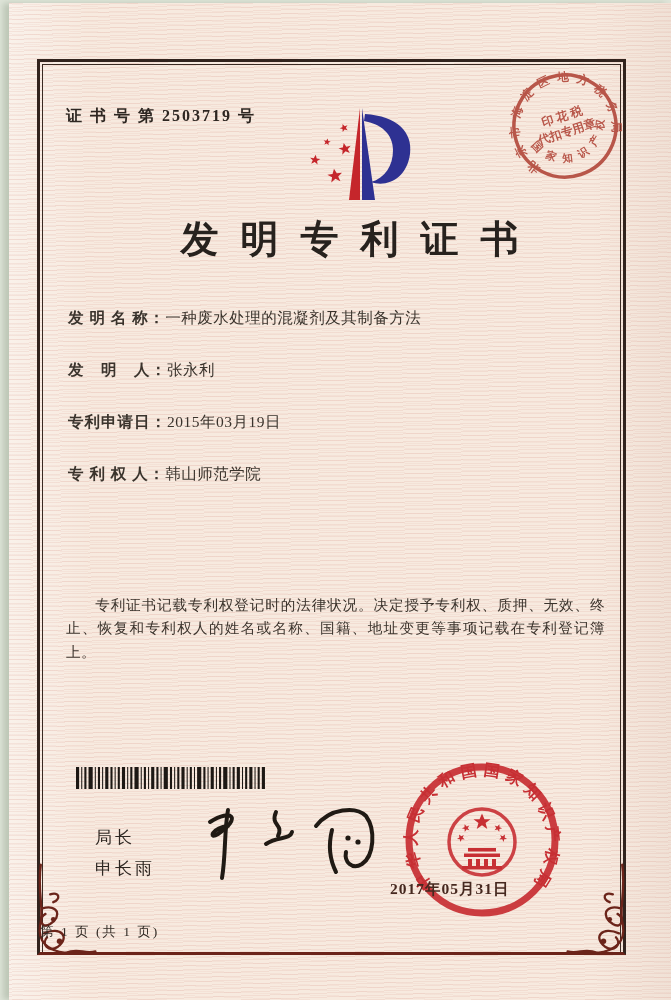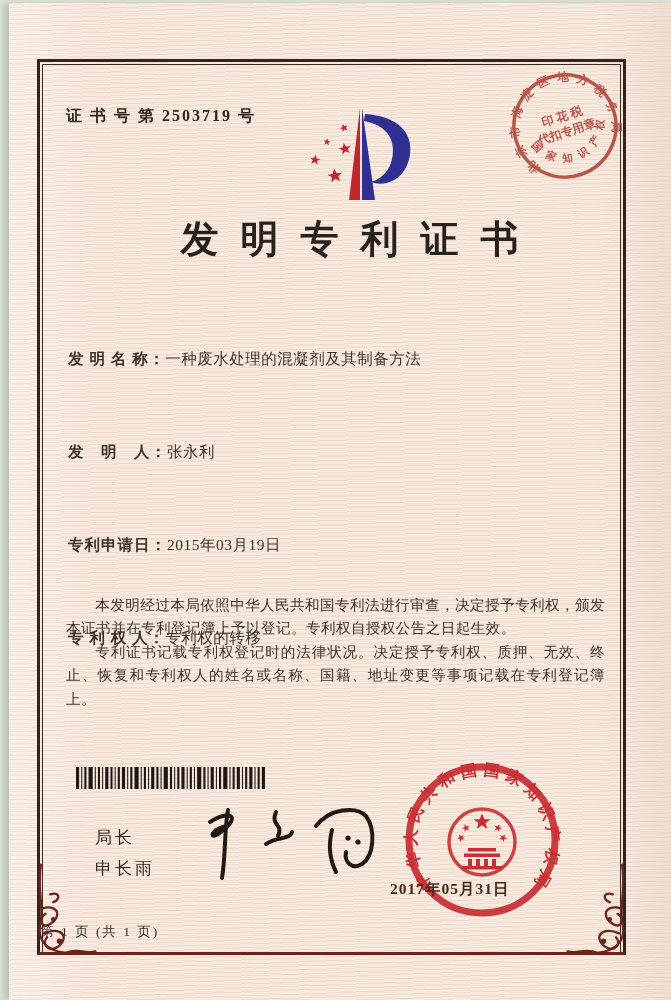--- a/index.html
+++ b/index.html
@@ -31,21 +31,21 @@
     position:absolute;left:26px;top:44px;
     font-size:16px;color:#2e2722;letter-spacing:2px;font-weight:600;font-family:Liberation Serif, serif;
   }
   .logo{position:absolute;left:247px;top:40px;width:150px;height:108px;}
   .title{
     position:absolute;left:0;right:0;top:152px;text-align:center;
     font-size:38px;font-weight:700;color:#27221e;
     letter-spacing:22px;text-indent:22px;padding-left:36px;
   }
   .fields{position:absolute;left:28px;top:246px;right:20px;}
-  .field-row{height:52px;font-size:15.5px;color:#3a332c;white-space:nowrap;margin-top:41px;}
+  .field-row{height:52px;font-size:15.5px;color:#3a332c;white-space:nowrap;}
   .field-label{font-weight:600;letter-spacing:1px;}
   .field-value{letter-spacing:0.5px;}
   .paragraphs{
     position:absolute;left:26px;right:18px;top:532px;
     font-size:14.6px;line-height:23.4px;color:#3b332c;
     text-align:justify;
   }
   .paragraphs p{margin:0;text-indent:2em;letter-spacing:0.4px;}
   .barcode{position:absolute;left:36px;top:705px;width:190px;height:22px;}
   .signer{position:absolute;left:55px;top:760px;font-size:17px;color:#2e2722;letter-spacing:3px;line-height:31px;}
@@ -125,26 +125,25 @@
       <div class="field-row">
         <span class="field-label">发 明 名 称：</span><span class="field-value">一种废水处理的混凝剂及其制备方法</span>
       </div>
       <div class="field-row">
         <span class="field-label">发　明　人：</span><span class="field-value">张永利</span>
       </div>
       <div class="field-row">
         <span class="field-label">专利申请日：</span><span class="field-value">2015年03月19日</span>
       </div>
       <div class="field-row">
-        <span class="field-label">专 利 权 人：</span><span class="field-value">专利权的转移</span>
+        <span class="field-label">专 利 权 人：</span><span class="field-value">韩山师范学院</span>
       </div>
     </div>
 
     <div class="paragraphs">
-      <p>本发明经过本局依照中华人民共和国专利法进行审查，决定授予专利权，颁发本证书并在专利登记簿上予以登记。专利权自授权公告之日起生效。</p>
       <p>专利证书记载专利权登记时的法律状况。决定授予专利权、质押、无效、终止、恢复和专利权人的姓名或名称、国籍、地址变更等事项记载在专利登记簿上。</p>
     </div>
 
     <svg class="barcode" viewBox="0 0 182 22" preserveAspectRatio="none">
       <g fill="#1d1814">
         <rect x="0" width="3" height="22"></rect>
           <rect x="5" width="1" height="22"></rect>
           <rect x="8" width="2" height="22"></rect>
         <rect x="12" width="4" height="22"></rect>
           <rect x="18" width="1" height="22"></rect>

